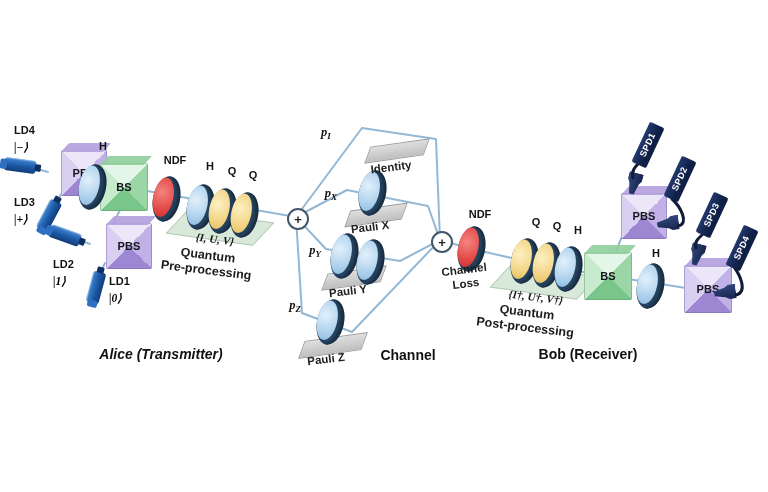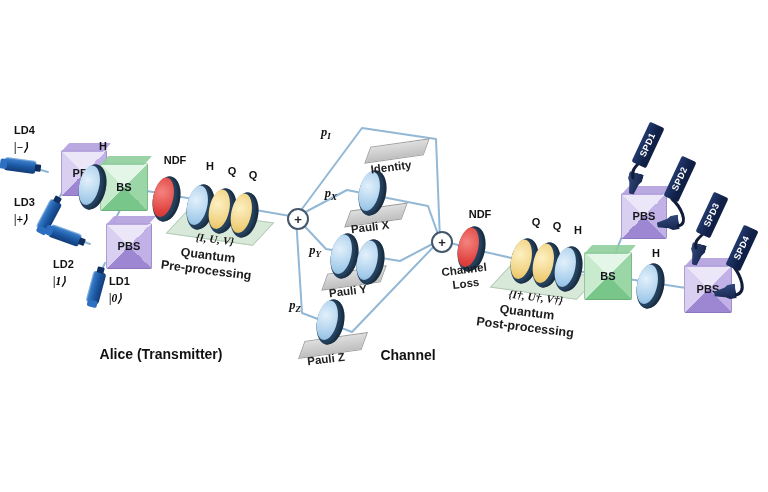--- a/index.html
+++ b/index.html
@@ -169,21 +169,21 @@
       <span class="face q"></span>
     </div>
   <div class="lbl" style="left:210px;top:166px;">H</div>
   <div class="lbl" style="left:232px;top:171px;">Q</div>
   <div class="lbl" style="left:253px;top:175px;">Q</div>
   <div class="lbl uset tilt-d" style="left:215px;top:239px;">{I, U, V}</div>
   <div class="lbl caption tilt-d" style="left:207px;top:263px;">
     <span>Quantum</span>
     <span>Pre-processing</span>
   </div>
-  <div class="lbl big" style="left:161px;top:354px;">Alice (Transmitter)</div>
+  <div class="lbl big" style="left:161px;top:354px;font-style:italic;">Alice (Transmitter)</div>
 
   <div class="node" style="left:287px;top:208px;">+</div>
   <div class="node" style="left:431px;top:231px;">+</div>
 
   <div class="lbl prob" style="left:326px;top:133px;">
     <span>p</span><sub>I</sub>
   </div>
   <div class="lbl prob" style="left:331px;top:194px;">
     <span>p</span><sub>X</sub>
   </div>
@@ -292,14 +292,15 @@
   <div class="spd" style="left:672px;top:157px;transform:rotate(25deg);">
     <span>SPD2</span>
   </div>
   <div class="spd" style="left:704px;top:193px;transform:rotate(25deg);">
     <span>SPD3</span>
   </div>
   <div class="spd" style="left:734px;top:226px;transform:rotate(25deg);">
     <span>SPD4</span>
   </div>
 
+  <div class="lbl big" style="left:588px;top:354px;">Bob (Receiver)</div>
 
 </div>
 
 </body></html>

